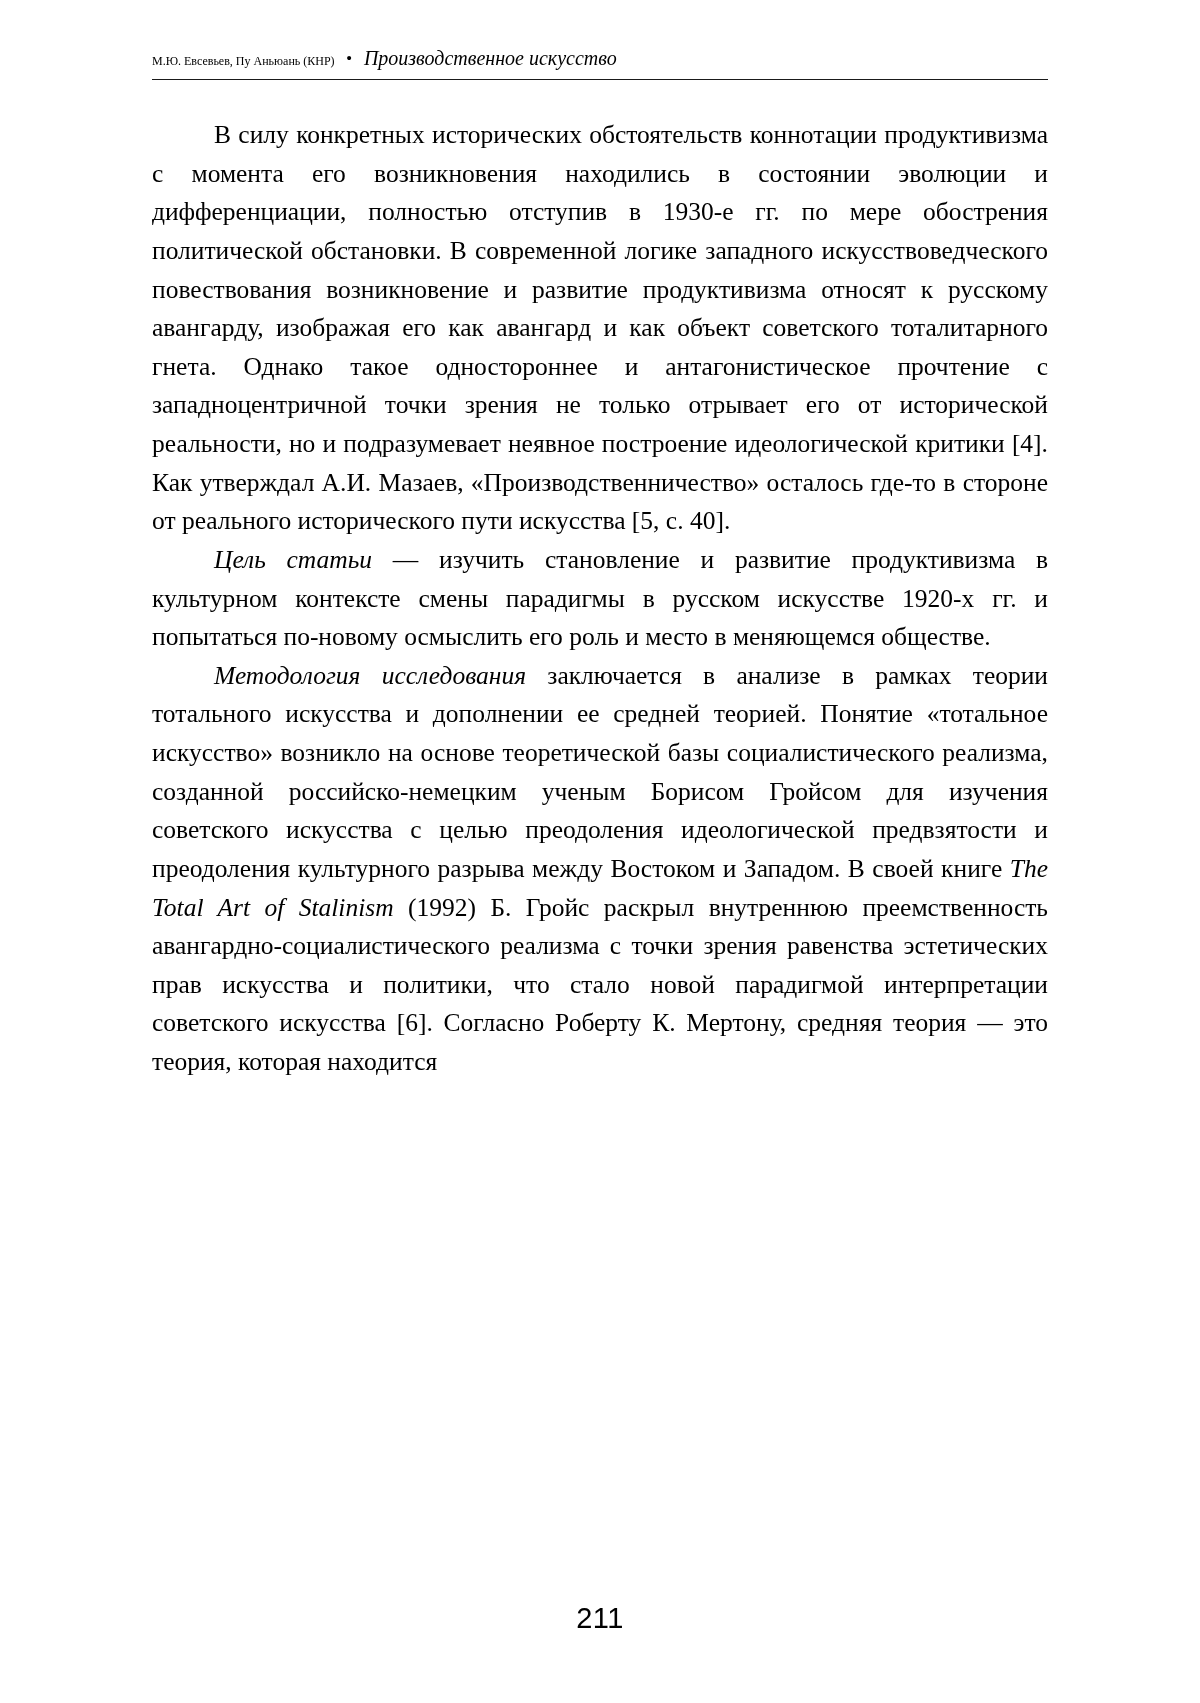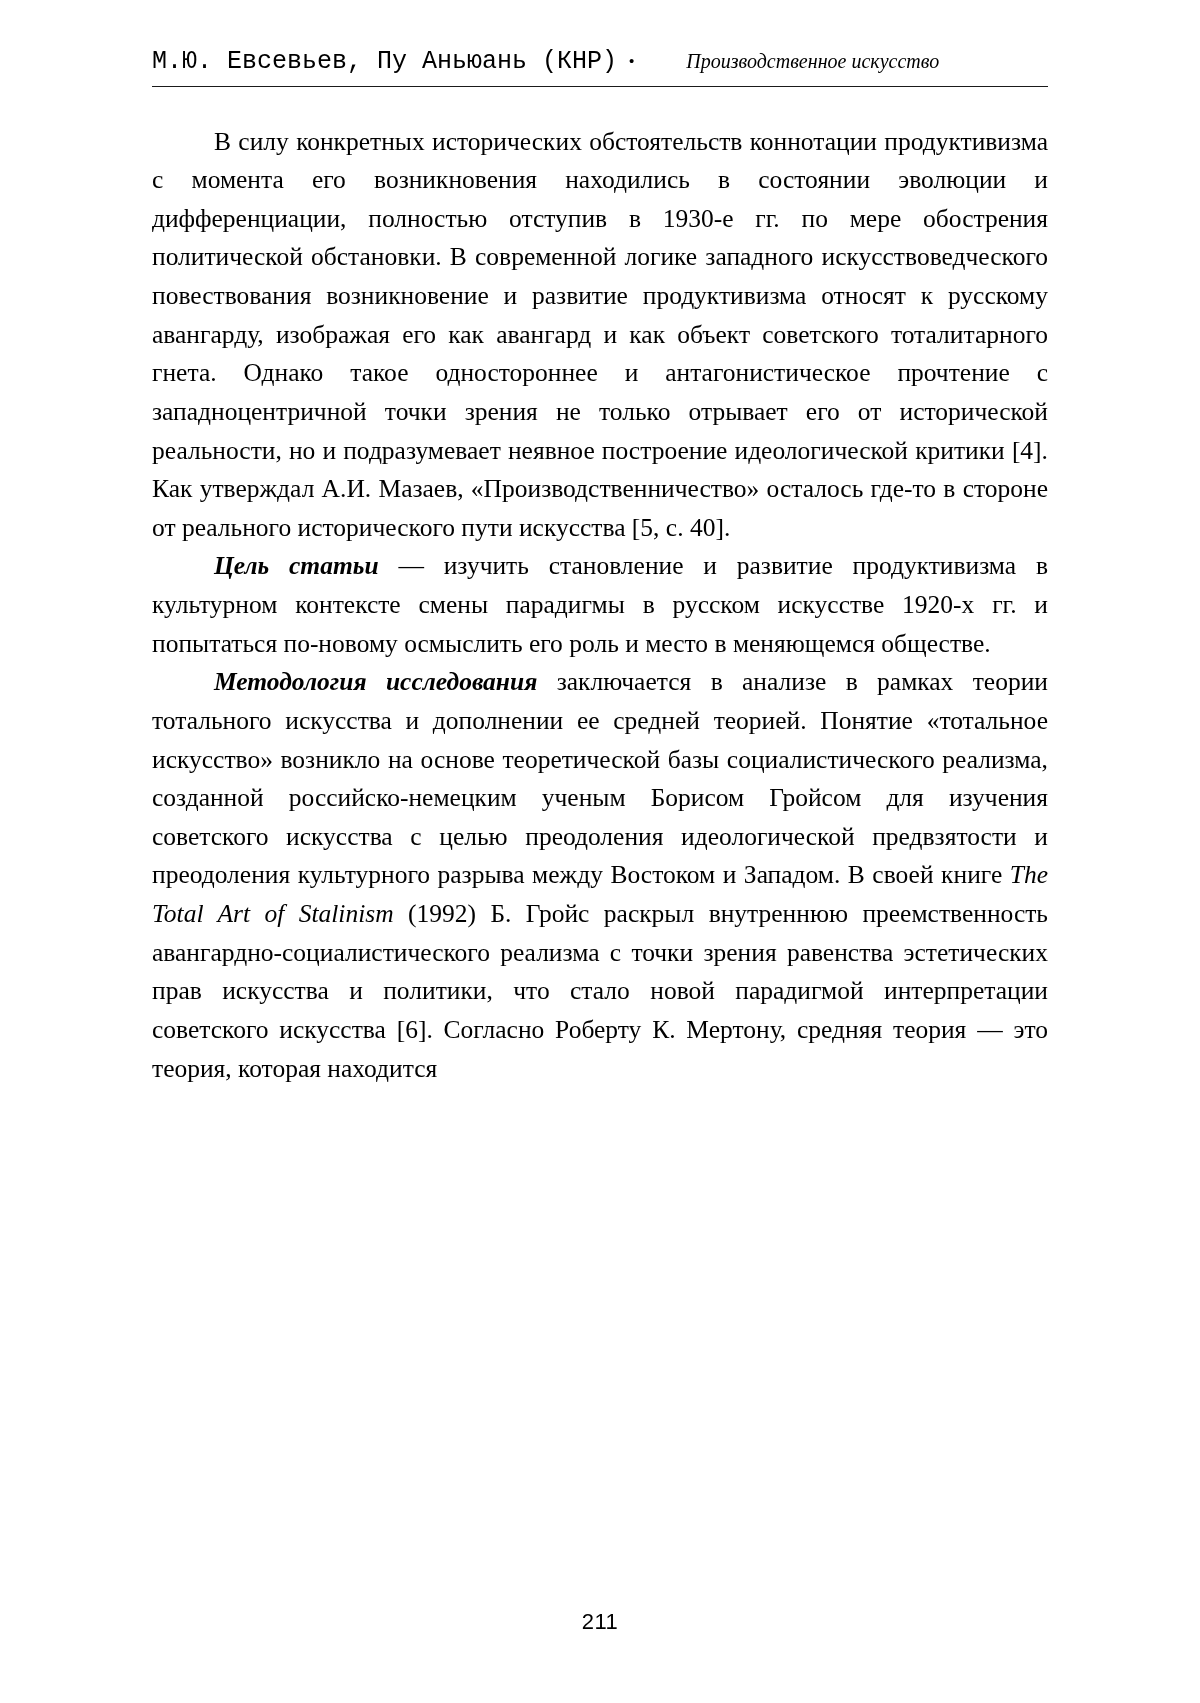--- a/index.html
+++ b/index.html
@@ -27,54 +27,54 @@
     line-height: 1.42;
     text-align: left;
     padding-bottom: 6px;
     border-bottom: 1.5px solid #1a1a1a;
     margin-bottom: 36px;
   }
   .running-head .rh-line {
     display: block;
     white-space: nowrap;
   }
-  .rh-authors { font-family: Liberation Mono, monospace; font-size: 25px; margin-top: 20px; }
+  .rh-authors { font-family: Liberation Serif, serif; font-size: 12px; margin-top: 20px; }
   .rh-sep { font-family: "Liberation Sans", sans-serif; font-size: 15px; padding: 0 12px; vertical-align: 2px; }
-  .rh-title { font-style: italic; font-size: 20px; margin-left: 40px; }
+  .rh-title { font-style: italic; font-size: 20px; }
   .rh-title2 { font-style: italic; font-size: 20px; }
 
   
   .body-text p {
     margin: 0;
     font-size: 25.5px;
     line-height: 1.515;
     text-align: justify;
     text-justify: inter-word;
     hyphens: manual;
   }
   .body-text p.indent {
     text-indent: 62px;
   }
   .lead-bold-italic {
-    font-weight: bold;
+    font-weight: normal;
     font-style: italic;
   }
   .en-title-italic {
     font-style: italic;
   }
 
   
   .folio {
     position: absolute;
     left: 0;
     right: 0;
     bottom: 68px;
     text-align: center;
     font-family: "Liberation Sans", sans-serif;
-    font-size: 22px;
+    font-size: 29px;
     letter-spacing: 0.5px;
   }
 </style>
 </head>
 <body>
 
 <div class="page">
 
   <div class="running-head">
     <span class="rh-line">

